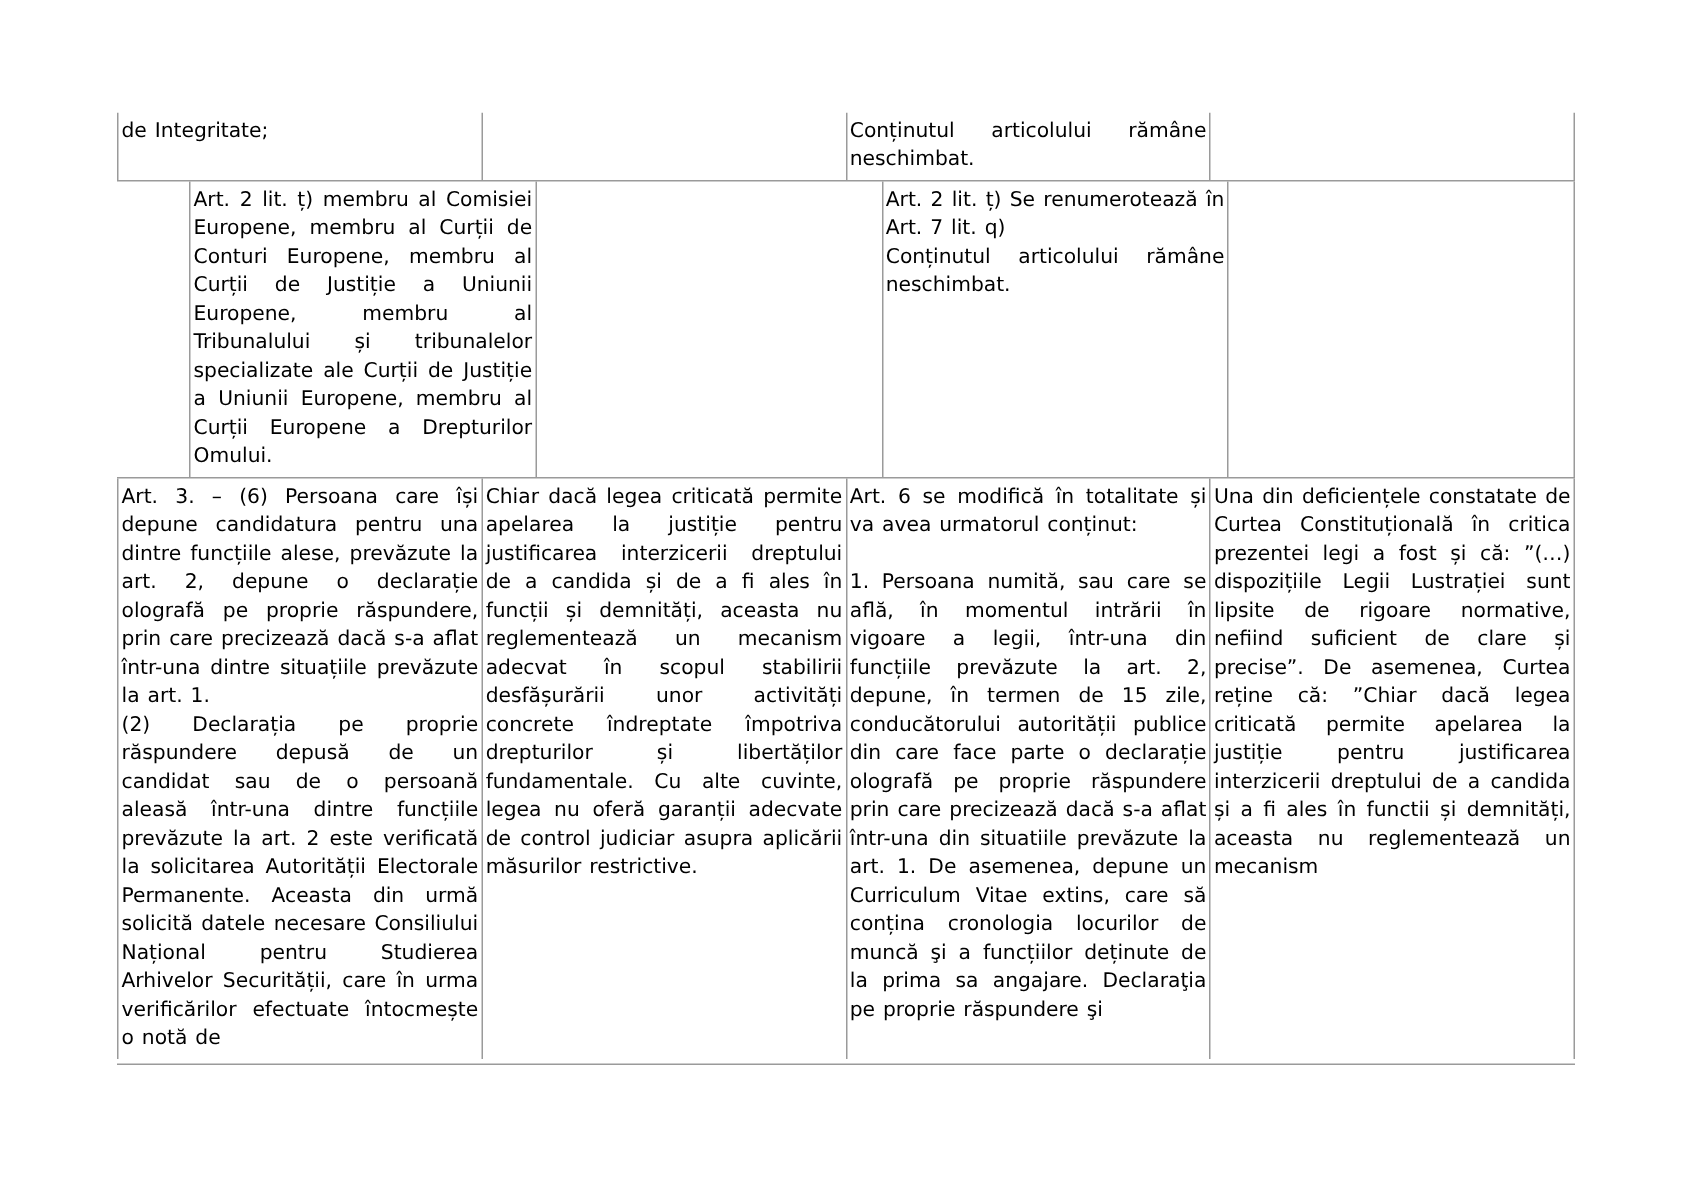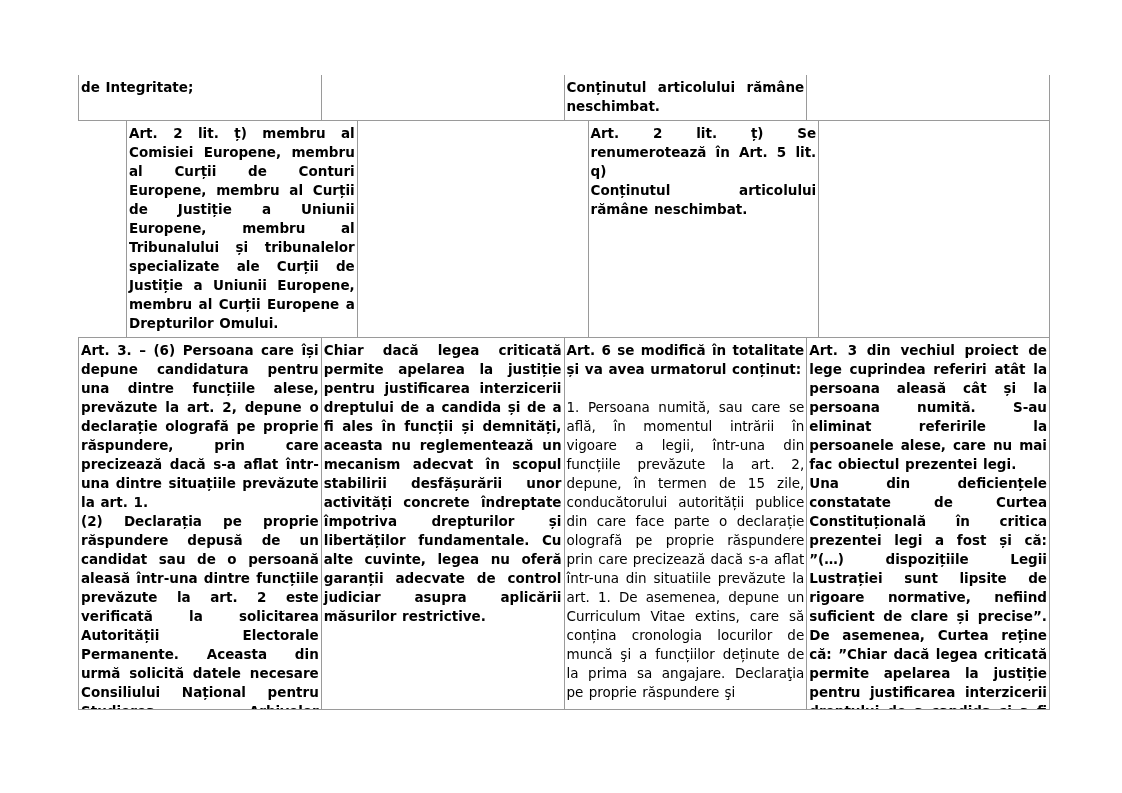--- a/index.html
+++ b/index.html
@@ -54,21 +54,20 @@
     line-height: 19px;
     overflow: hidden;
   }
   .t-cell:last-child {
     border-right: 1px solid #9a9a9a;
   }
   .t-cell p {
     margin: 0;
     text-align: justify;
     word-spacing: 1px;
-    font-weight: bold;
   }
   .t-cell p.bold {
     font-weight: normal;
   }
   .t-cell p:empty::before {
     content: "\00a0";
   }
 </style>
 </head>
 <body>
@@ -87,40 +86,39 @@
           </div>
         <div class="t-cell"></div>
       </div>
 
       <div class="t-row row-2">
         <div class="t-cell">
             <p>Art. 2 lit. ț) membru al Comisiei Europene, membru al Curții de Conturi Europene, membru al Curții de Justiție a Uniunii Europene, membru al Tribunalului și tribunalelor specializate ale Curții de Justiție a Uniunii Europene, membru al Curții Europene a Drepturilor Omului.</p>
           </div>
         <div class="t-cell"></div>
         <div class="t-cell">
-            <p>Art. 2 lit. ț) Se renumerotează în Art. 5 lit. q)</p>
+            <p>Art. 2 lit. ț) Se renumerotează în Art. 7 lit. q)</p>
             <p>Conținutul articolului rămâne neschimbat.</p>
           </div>
         <div class="t-cell"></div>
       </div>
 
       <div class="t-row row-3">
         <div class="t-cell">
             <p>Art. 3. – (6) Persoana care își depune candidatura pentru una dintre funcțiile alese, prevăzute la art. 2, depune o declarație olografă pe proprie răspundere, prin care precizează dacă s-a aflat într-una dintre situațiile prevăzute la art. 1.</p>
             <p>(2) Declarația pe proprie răspundere depusă de un candidat sau de o persoană aleasă într-una dintre funcțiile prevăzute la art. 2 este verificată la solicitarea Autorității Electorale Permanente. Aceasta din urmă solicită datele necesare Consiliului Național pentru Studierea Arhivelor Securității, care în urma verificărilor efectuate întocmește o notă de</p>
           </div>
         <div class="t-cell">
             <p>Chiar dacă legea criticată permite apelarea la justiție pentru justificarea interzicerii dreptului de a candida și de a fi ales în funcții și demnități, aceasta nu reglementează un mecanism adecvat în scopul stabilirii desfășurării unor activități concrete îndreptate împotriva drepturilor și libertăților fundamentale. Cu alte cuvinte, legea nu oferă garanții adecvate de control judiciar asupra aplicării măsurilor restrictive.</p>
           </div>
         <div class="t-cell">
             <p>Art. 6 se modifică în totalitate și va avea urmatorul conținut:</p>
             <p></p>
             <p class="bold">1. Persoana numită, sau care se află, în momentul intrării în vigoare a legii, într-una din funcțiile prevăzute la art. 2, depune, în termen de 15 zile, conducătorului autorității publice din care face parte o declarație olografă pe proprie răspundere prin care precizează dacă s-a aflat într-una din situatiile prevăzute la art. 1. De asemenea, depune un Curriculum Vitae extins, care să conțina cronologia locurilor de muncă şi a funcțiilor deținute de la prima sa angajare. Declaraţia pe proprie răspundere şi</p>
           </div>
         <div class="t-cell">
-            <p>Art. 3 din vechiul proiect de lege cuprindea referiri atât la persoana aleasă cât și la persoana numită. S-au eliminat referirile la persoanele alese, care nu mai fac obiectul prezentei legi.</p>
             <p>Una din deficiențele constatate de Curtea Constituțională în critica prezentei legi a fost și că: ”(…) dispozițiile Legii Lustrației sunt lipsite de rigoare normative, nefiind suficient de clare și precise”. De asemenea, Curtea reține că: ”Chiar dacă legea criticată permite apelarea la justiție pentru justificarea interzicerii dreptului de a candida și a fi ales în functii și demnități, aceasta nu reglementează un mecanism</p>
           </div>
       </div>
 
     </div>
   </div>
 </div>
 
 </body></html>

